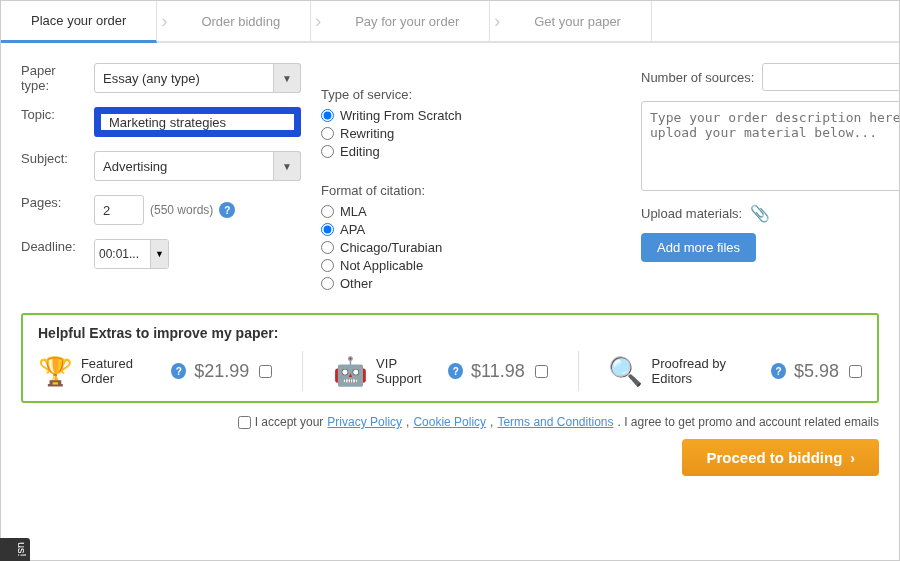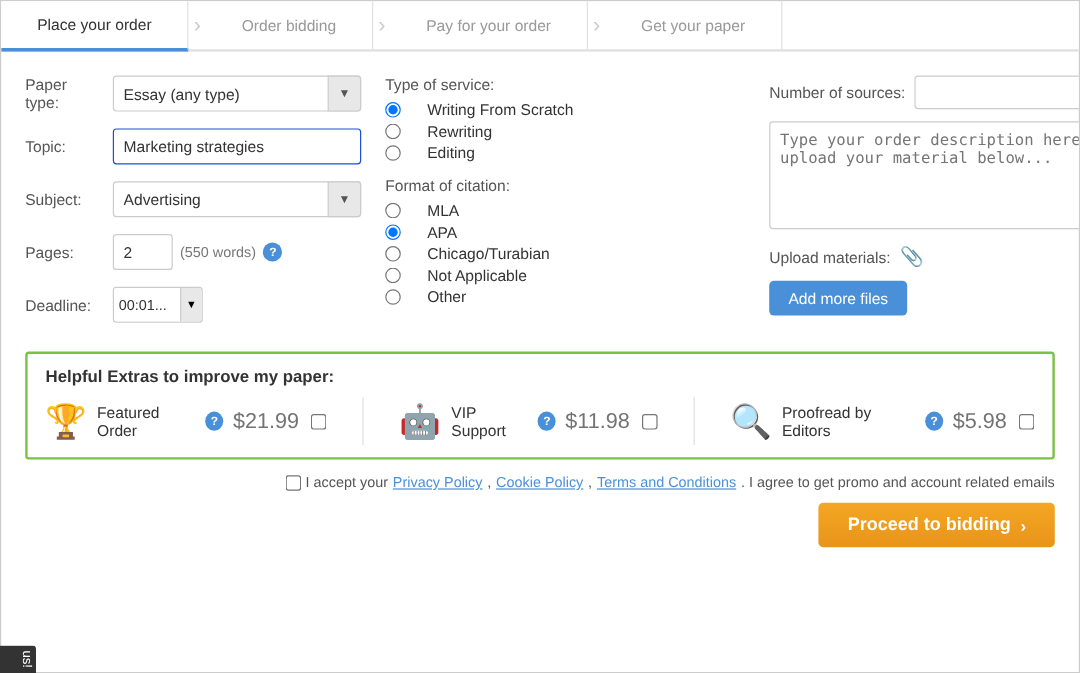--- a/index.html
+++ b/index.html
@@ -51,34 +51,33 @@
       gap: 20px;
     }
 
     
     .left-col {
       width: 280px;
       flex-shrink: 0;
     }
     .form-row {
       display: flex;
-      align-items: center;
       margin-bottom: 14px;
       gap: 8px;
     }
     .form-label {
       font-size: 13px;
       color: #555;
       width: 65px;
       flex-shrink: 0;
     }
     .form-control {
       flex: 1;
       height: 30px;
-      border: 1px solid #1d4ed8;
+      border: 7px solid #1d4ed8;
       border-radius: 3px;
       padding: 0 8px;
       font-size: 13px;
       color: #333;
     }
     .select-wrapper {
       flex: 1;
       position: relative;
       display: flex;
       align-items: center;
@@ -201,31 +200,32 @@
       cursor: pointer;
     }
 
     
     .mid-col {
       width: 300px;
       flex-shrink: 0;
     }
     .service-section, .writer-section, .citation-section {
       margin-bottom: 12px;
+      margin-top: 24px;
     }
     .section-title {
       font-size: 13px;
       color: #555;
       margin-bottom: 6px;
       font-weight: normal;
     }
     .radio-option {
       display: flex;
       align-items: center;
-      gap: 22px;
+      gap: 6px;
       margin-bottom: 3px;
       font-size: 13px;
       color: #333;
     }
     .radio-option input[type="radio"] {
       margin: 0;
     }
 
     
     .right-col {

